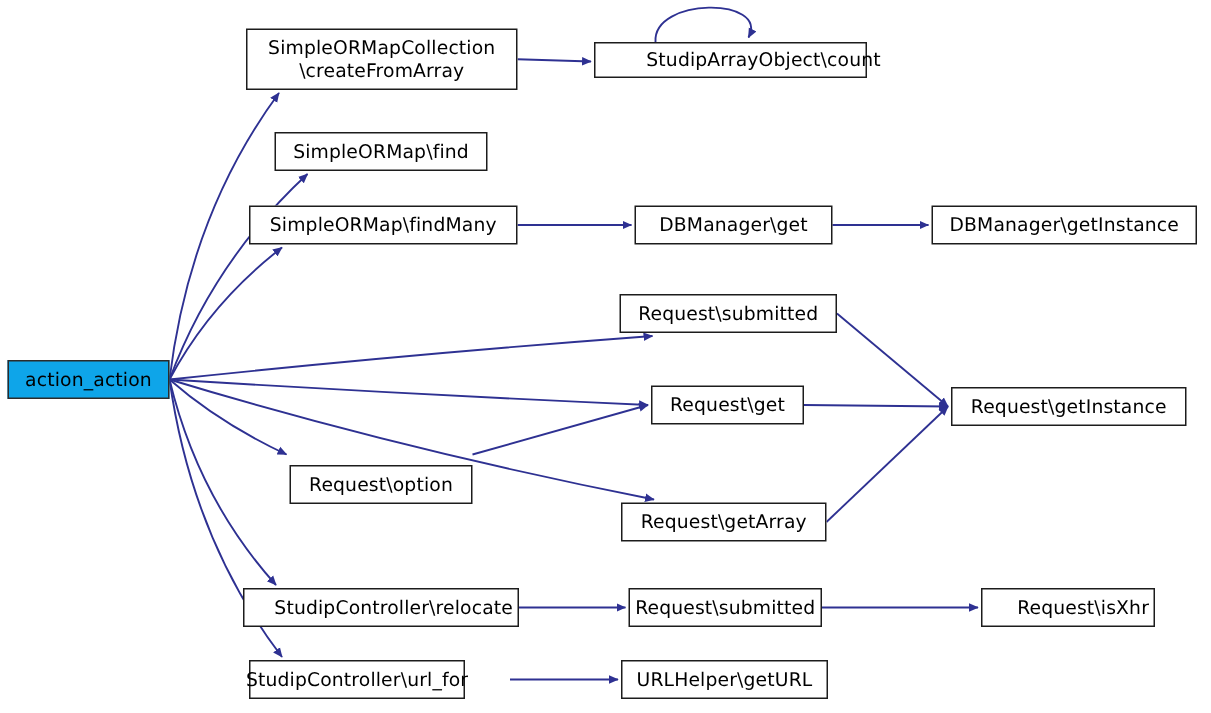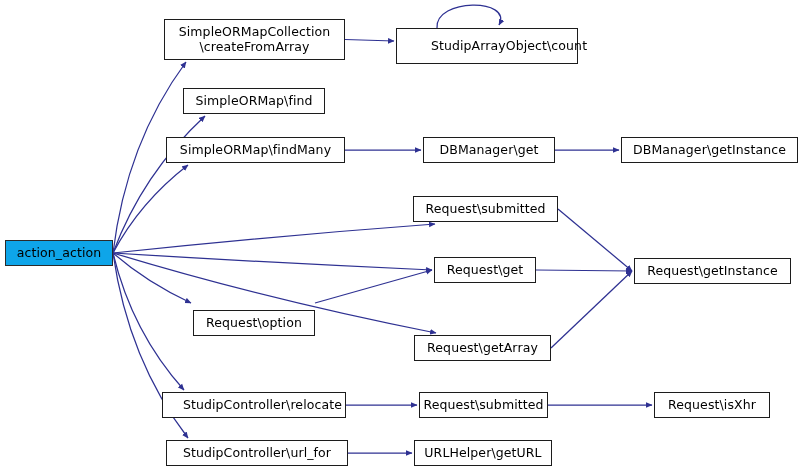--- a/index.html
+++ b/index.html
@@ -78,29 +78,29 @@
       <path d="M315,303 L432,270" fill="none" stroke="#2e3192" stroke-width="1.25" marker-end="url(#arrow)"></path>
       <path d="M551,348 L632,271" fill="none" stroke="#2e3192" stroke-width="1.25" marker-end="url(#arrow)"></path>
       <path d="M346,405 L417,405" fill="none" stroke="#2e3192" stroke-width="1.25" marker-end="url(#arrow)"></path>
       <path d="M548,405 L652,405" fill="none" stroke="#2e3192" stroke-width="1.25" marker-end="url(#arrow)"></path>
       <path d="M340,453 L412,453" fill="none" stroke="#2e3192" stroke-width="1.25" marker-end="url(#arrow)"></path>
     </svg>
   <div id="node-layer">
       <div class="node root" style="left: 5px; top: 240px; width: 108px; height: 26px;"><span class="node-label">action_action</span></div>
       <div class="node" style="left: 164px; top: 19px; width: 181px; height: 41px;"><span class="node-label">SimpleORMapCollection
 \createFromArray</span></div>
-      <div class="node" style="left: 396px; top: 28px; width: 182px; height: 36px; padding-left: 44px;"><span class="node-label">StudipArrayObject\count</span></div>
+      <div class="node" style="left: 396px; top: 28px; width: 182px; height: 24px; padding-left: 44px;"><span class="node-label">StudipArrayObject\count</span></div>
       <div class="node" style="left: 183px; top: 88px; width: 142px; height: 26px;"><span class="node-label">SimpleORMap\find</span></div>
       <div class="node" style="left: 166px; top: 137px; width: 179px; height: 26px;"><span class="node-label">SimpleORMap\findMany</span></div>
       <div class="node" style="left: 423px; top: 137px; width: 132px; height: 26px;"><span class="node-label">DBManager\get</span></div>
       <div class="node" style="left: 621px; top: 137px; width: 177px; height: 26px;"><span class="node-label">DBManager\getInstance</span></div>
       <div class="node" style="left: 413px; top: 196px; width: 145px; height: 26px;"><span class="node-label">Request\submitted</span></div>
       <div class="node" style="left: 434px; top: 257px; width: 102px; height: 26px;"><span class="node-label">Request\get</span></div>
       <div class="node" style="left: 634px; top: 258px; width: 157px; height: 26px;"><span class="node-label">Request\getInstance</span></div>
       <div class="node" style="left: 193px; top: 290px; width: 122px; height: 26px; margin-top: 20px;"><span class="node-label">Request\option</span></div>
       <div class="node" style="left: 414px; top: 335px; width: 137px; height: 26px; align-items: center;"><span class="node-label">Request\getArray</span></div>
       <div class="node" style="left: 162px; top: 392px; width: 184px; height: 26px; justify-content: flex-end;"><span class="node-label">StudipController\relocate</span></div>
       <div class="node" style="left: 419px; top: 392px; width: 129px; height: 26px;"><span class="node-label">Request\submitted</span></div>
-      <div class="node" style="left: 654px; top: 392px; width: 116px; height: 26px;"><span class="node-label">Request\isXhr</span></div>
-      <div class="node" style="left: 166px; top: 440px; width: 182px; height: 26px;"><span class="node-label">StudipController\url_for</span></div>
+      <div class="node" style="left: 654px; top: 392px; width: 116px; height: 26px; justify-content: flex-end;"><span class="node-label">Request\isXhr</span></div>
+      <div class="node" style="left: 166px; top: 440px; width: 144px; height: 26px;"><span class="node-label">StudipController\url_for</span></div>
       <div class="node" style="left: 414px; top: 440px; width: 138px; height: 26px;"><span class="node-label">URLHelper\getURL</span></div>
     </div>
 </div>
 
 </body></html>

